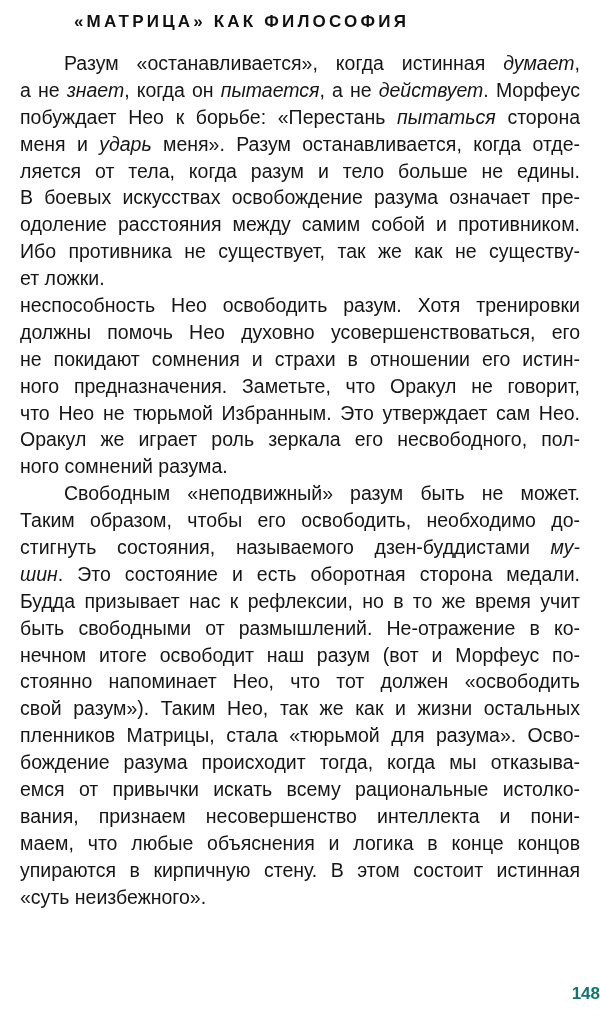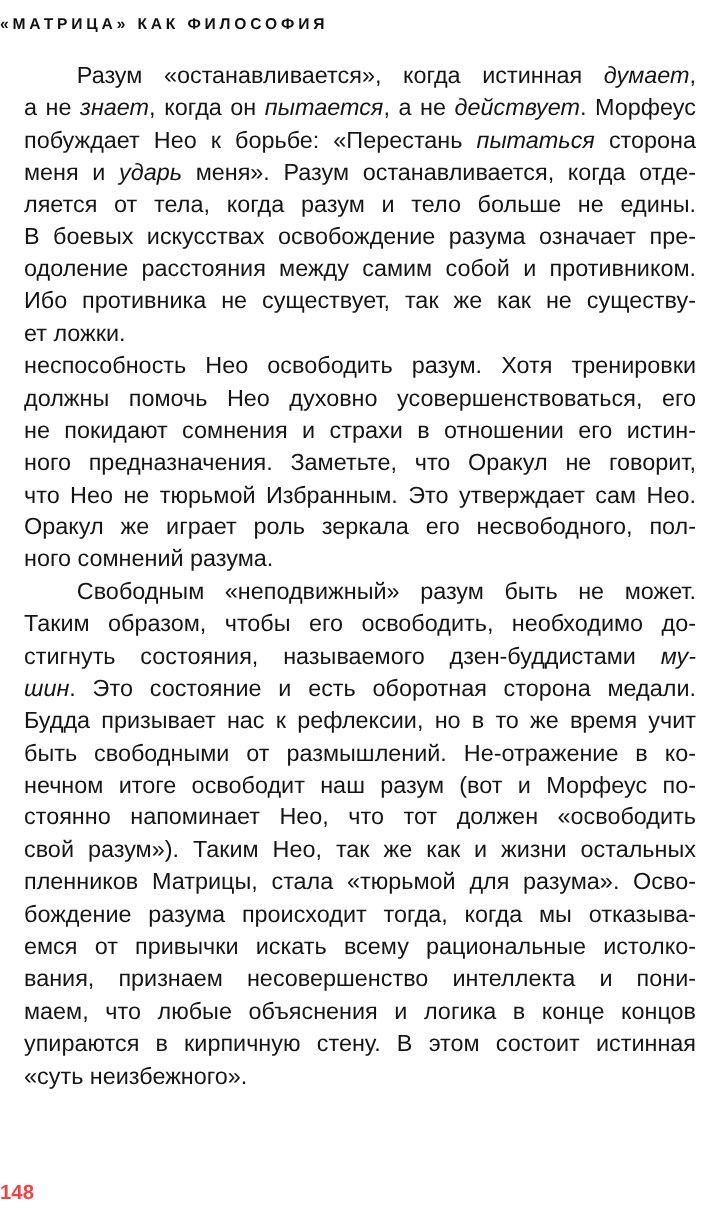--- a/index.html
+++ b/index.html
@@ -13,21 +13,22 @@
       position: relative;
       overflow: hidden;
       color: #141414;
       font-family: "Liberation Sans", "DejaVu Sans", sans-serif;
     }
     .running-head {
       position: absolute;
       top: 12px;
       left: 0;
       width: 483px;
-      font-size: 13px;
+      text-align: center;
+      font-size: 17px;
       font-weight: bold;
       letter-spacing: 3.2px;
       color: #111;
     }
     .body-text {
       position: absolute;
       top: 50px;
       left: 20px;
       width: 560px;
       font-size: 19.5px;
@@ -49,24 +50,24 @@
       padding-left: 44px;
     }
     .line span.it {
       font-style: italic;
     }
     .page-number {
       position: absolute;
       top: 984px;
       left: 0;
       width: 600px;
-      text-align: left;
+      text-align: right;
       font-size: 17px;
       font-weight: bold;
-      color: #ef4444;
+      color: #0f766e;
     }
   </style>
 </head>
 <body>
 
 <div class="page">
   <div class="running-head">«МАТРИЦА» КАК ФИЛОСОФИЯ</div>
 
   <div class="body-text" id="body-text">
       <div>

